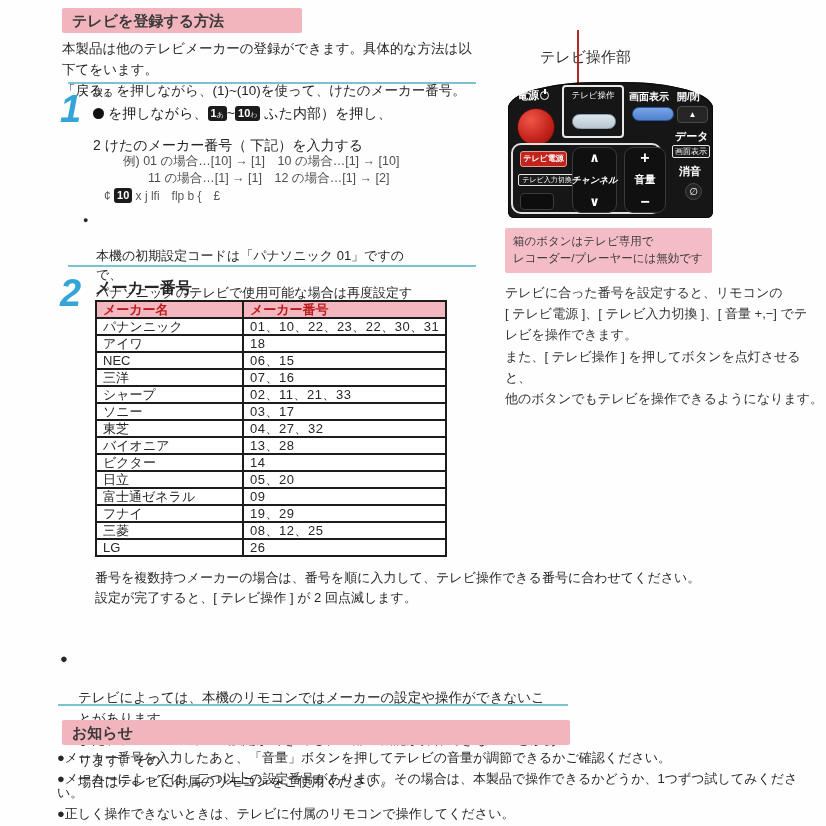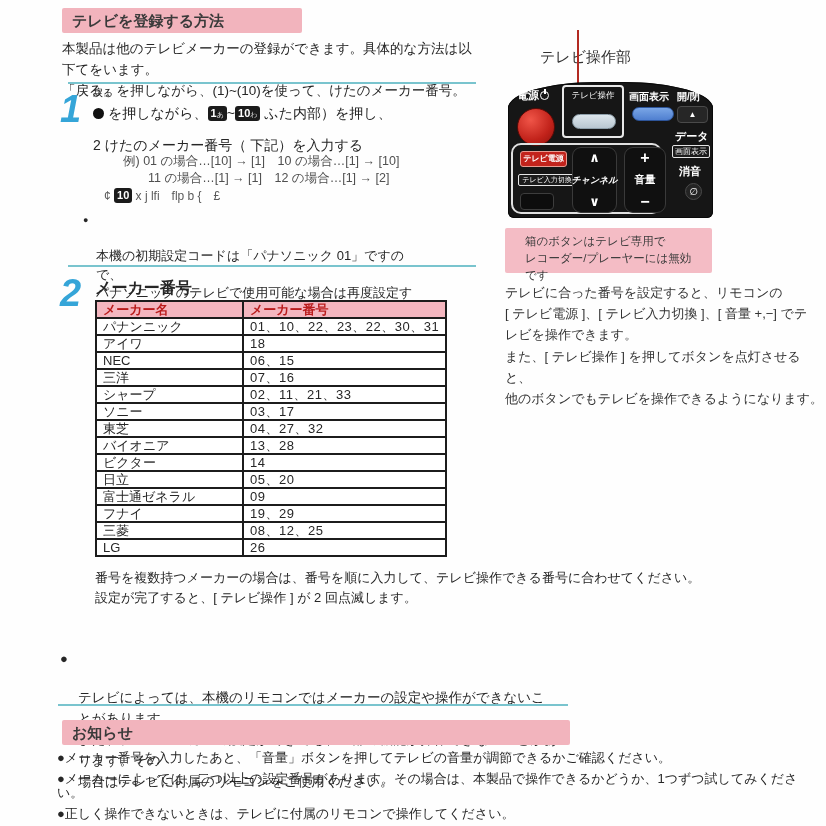--- a/index.html
+++ b/index.html
@@ -70,21 +70,21 @@
   .rocker { position:absolute; top:2px; height:66px; background:#101010; border:1px solid #3a3a3a; border-radius:9px;
             color:#fff; display:flex; flex-direction:column; align-items:center; justify-content:space-between; padding:4px 0; }
   .rocker-ch { left:59px; width:45px; }
   .rocker-vol { left:111px; width:42px; }
   .rk-top, .rk-bottom { font-size:13px; font-weight:bold; line-height:12px; }
   .rk-mid { font-size:9px; font-weight:bold; font-style:italic; white-space:nowrap; }
   .rocker-vol .rk-top, .rocker-vol .rk-bottom { font-size:16px; }
   .rocker-vol .rk-mid { font-size:10.5px; font-style:normal; }
 
   .note-box { position:absolute; left:505px; top:228px; width:207px; height:45px; background:#f4bcc5; border-radius:2px;
-              font-size:11.5px; line-height:17px; padding:5px 20px; color:#3a3a3a; white-space:pre-line; }
+              font-size:11.5px; line-height:17px; padding:5px 8px; color:#3a3a3a; white-space:pre-line; }
   .rpara { position:absolute; left:505px; width:320px; font-size:13px; line-height:21px; color:#333; }
 </style>
 </head>
 <body>
 
 <div class="page">
 
   <div class="pink-bar" style="left:62px; top:8px; width:240px;">テレビを登録する方法</div>
 
   <div class="intro">本製品は他のテレビメーカーの登録ができます。具体的な方法は以下てをいます。

